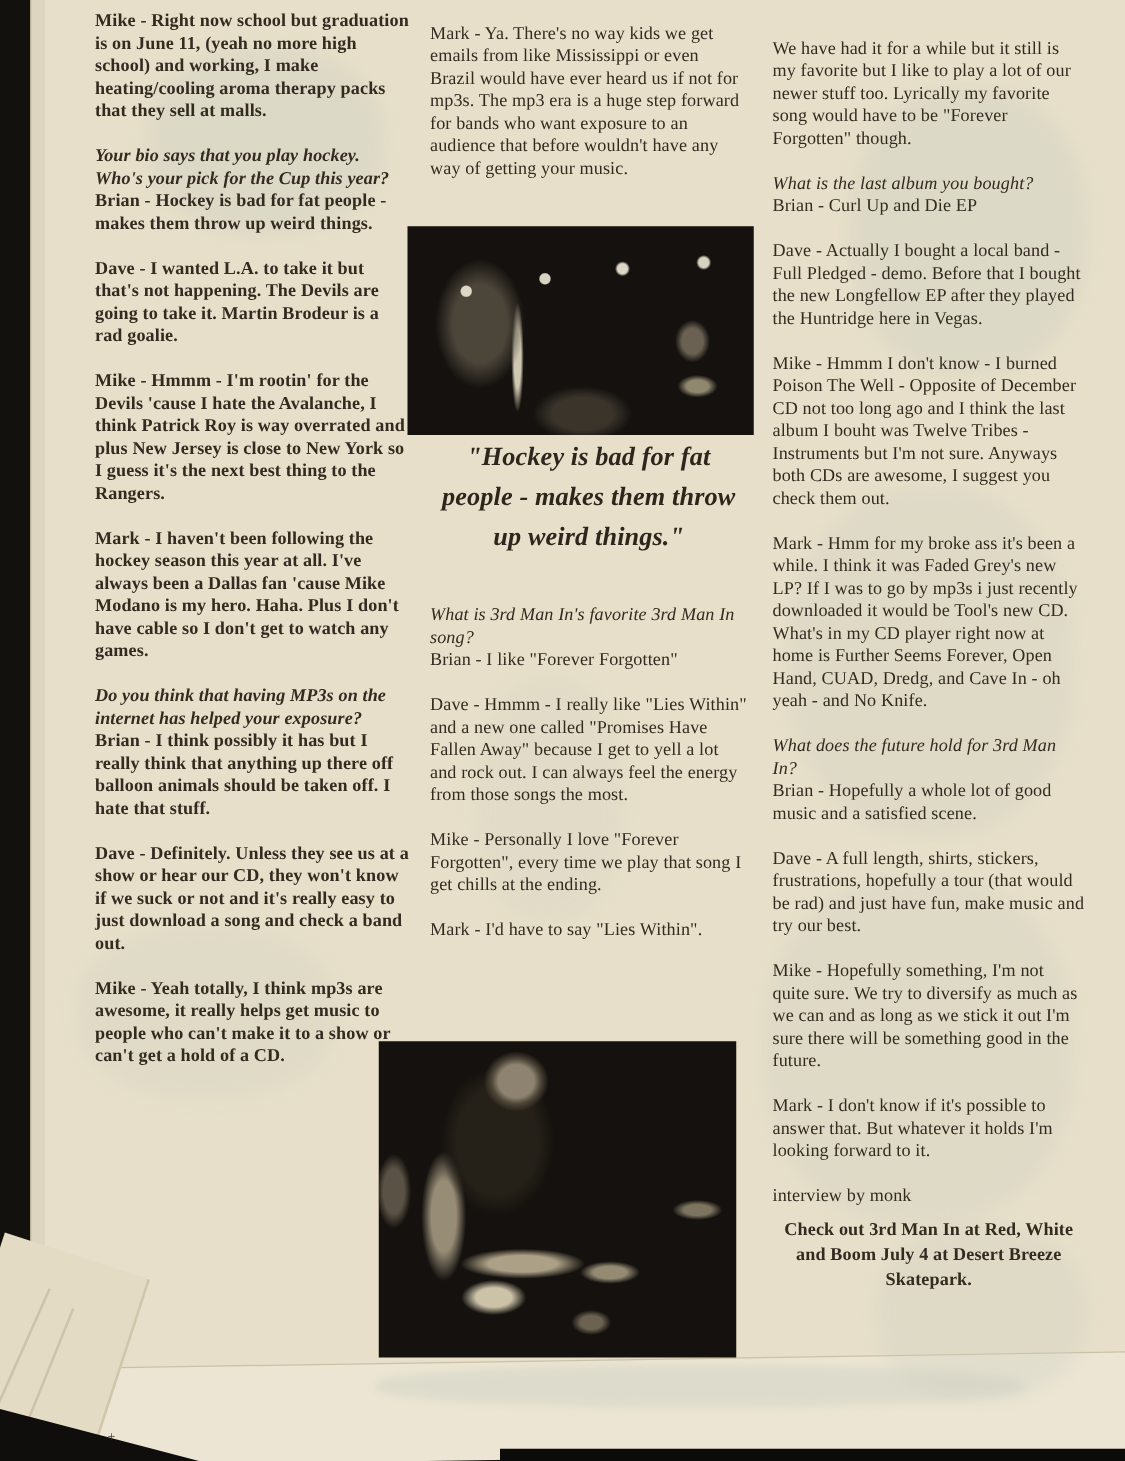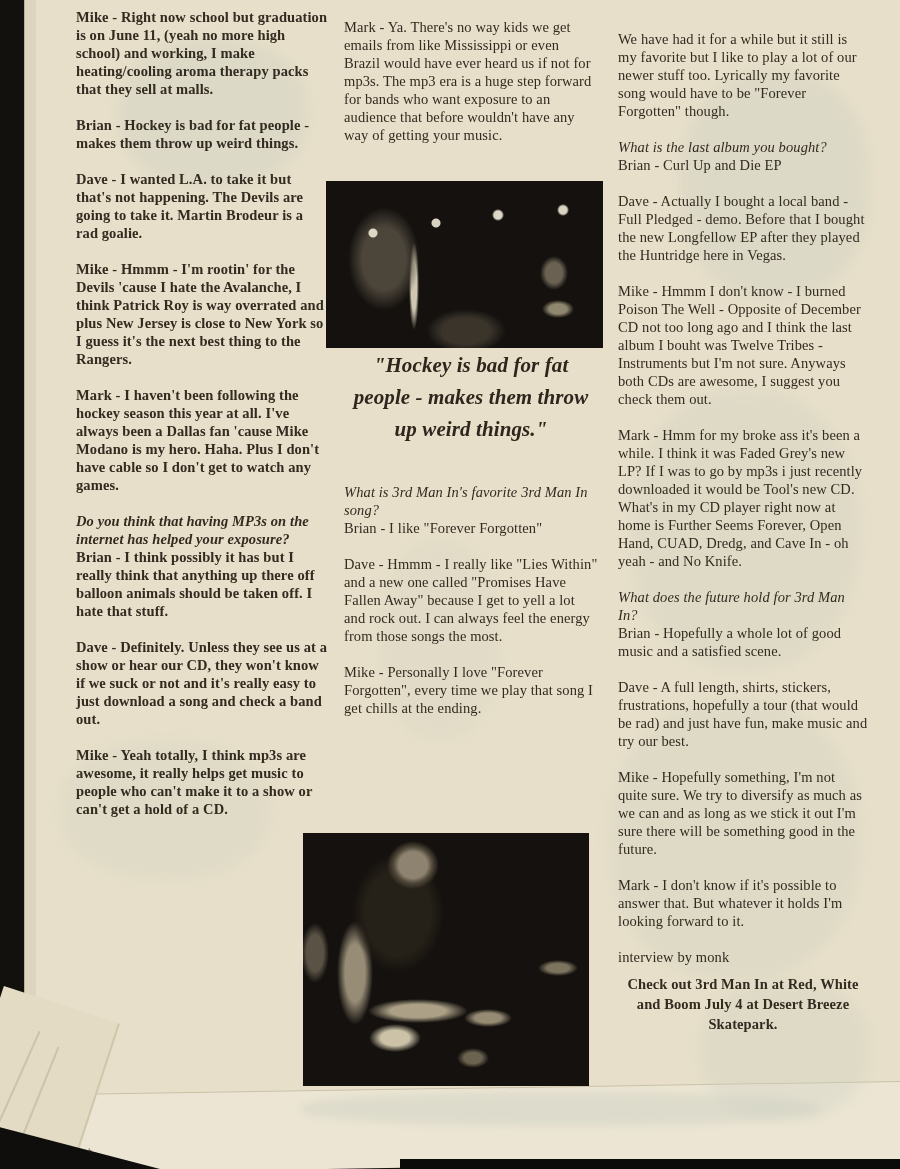--- a/index.html
+++ b/index.html
@@ -113,37 +113,39 @@
 <div class="blot b2"></div>
 <div class="blot b3"></div>
 <div class="blot b4"></div>
 <div class="blot b5"></div>
 <div class="blot b6"></div>
 <div class="blot b7"></div>
 <div class="blot b8"></div>
 
 <div class="col" id="col1">
   <p>Mike - Right now school but graduation is on June 11, (yeah no more high school) and working, I make heating/cooling aroma therapy packs that they sell at malls.</p>
+  <p class="question tight">Your bio says that you play hockey. Who's your pick for the Cup this year?</p>
   <p>Brian - Hockey is bad for fat people - makes them throw up weird things.</p>
   <p>Dave - I wanted L.A. to take it but that's not happening. The Devils are going to take it. Martin Brodeur is a rad goalie.</p>
   <p>Mike - Hmmm - I'm rootin' for the Devils 'cause I hate the Avalanche, I think Patrick Roy is way overrated and plus New Jersey is close to New York so I guess it's the next best thing to the Rangers.</p>
   <p>Mark - I haven't been following the hockey season this year at all. I've always been a Dallas fan 'cause Mike Modano is my hero. Haha. Plus I don't have cable so I don't get to watch any games.</p>
   <p class="question tight">Do you think that having MP3s on the internet has helped your exposure?</p>
   <p>Brian - I think possibly it has but I really think that anything up there off balloon animals should be taken off. I hate that stuff.</p>
   <p>Dave - Definitely. Unless they see us at a show or hear our CD, they won't know if we suck or not and it's really easy to just download a song and check a band out.</p>
   <p>Mike - Yeah totally, I think mp3s are awesome, it really helps get music to people who can't make it to a show or can't get a hold of a CD.</p>
 </div>
 
 <div class="col" id="col2">
   <p>Mark - Ya. There's no way kids we get emails from like Mississippi or even Brazil would have ever heard us if not for mp3s. The mp3 era is a huge step forward for bands who want exposure to an audience that before wouldn't have any way of getting your music.</p>
   <p class="pullquote">"Hockey is bad for fat people - makes them throw up weird things."</p>
   <p class="question tight">What is 3rd Man In's favorite 3rd Man In song?</p>
   <p>Brian - I like "Forever Forgotten"</p>
   <p>Dave - Hmmm - I really like "Lies Within" and a new one called "Promises Have Fallen Away" because I get to yell a lot and rock out. I can always feel the energy from those songs the most.</p>
   <p>Mike - Personally I love "Forever Forgotten", every time we play that song I get chills at the ending.</p>
+  <p>Mark - I'd have to say "Lies Within".</p>
 </div>
 
 <div class="col" id="col3">
   <p>We have had it for a while but it still is my favorite but I like to play a lot of our newer stuff too. Lyrically my favorite song would have to be "Forever Forgotten" though.</p>
   <p class="question tight">What is the last album you bought?</p>
   <p>Brian - Curl Up and Die EP</p>
   <p>Dave - Actually I bought a local band - Full Pledged - demo. Before that I bought the new Longfellow EP after they played the Huntridge here in Vegas.</p>
   <p>Mike - Hmmm I don't know - I burned Poison The Well - Opposite of December CD not too long ago and I think the last album I bouht was Twelve Tribes - Instruments but I'm not sure. Anyways both CDs are awesome, I suggest you check them out.</p>
   <p>Mark - Hmm for my broke ass it's been a while. I think it was Faded Grey's new LP? If I was to go by mp3s i just recently downloaded it would be Tool's new CD. What's in my CD player right now at home is Further Seems Forever, Open Hand, CUAD, Dredg, and Cave In - oh yeah - and No Knife.</p>
   <p class="question tight">What does the future hold for 3rd Man In?</p>

